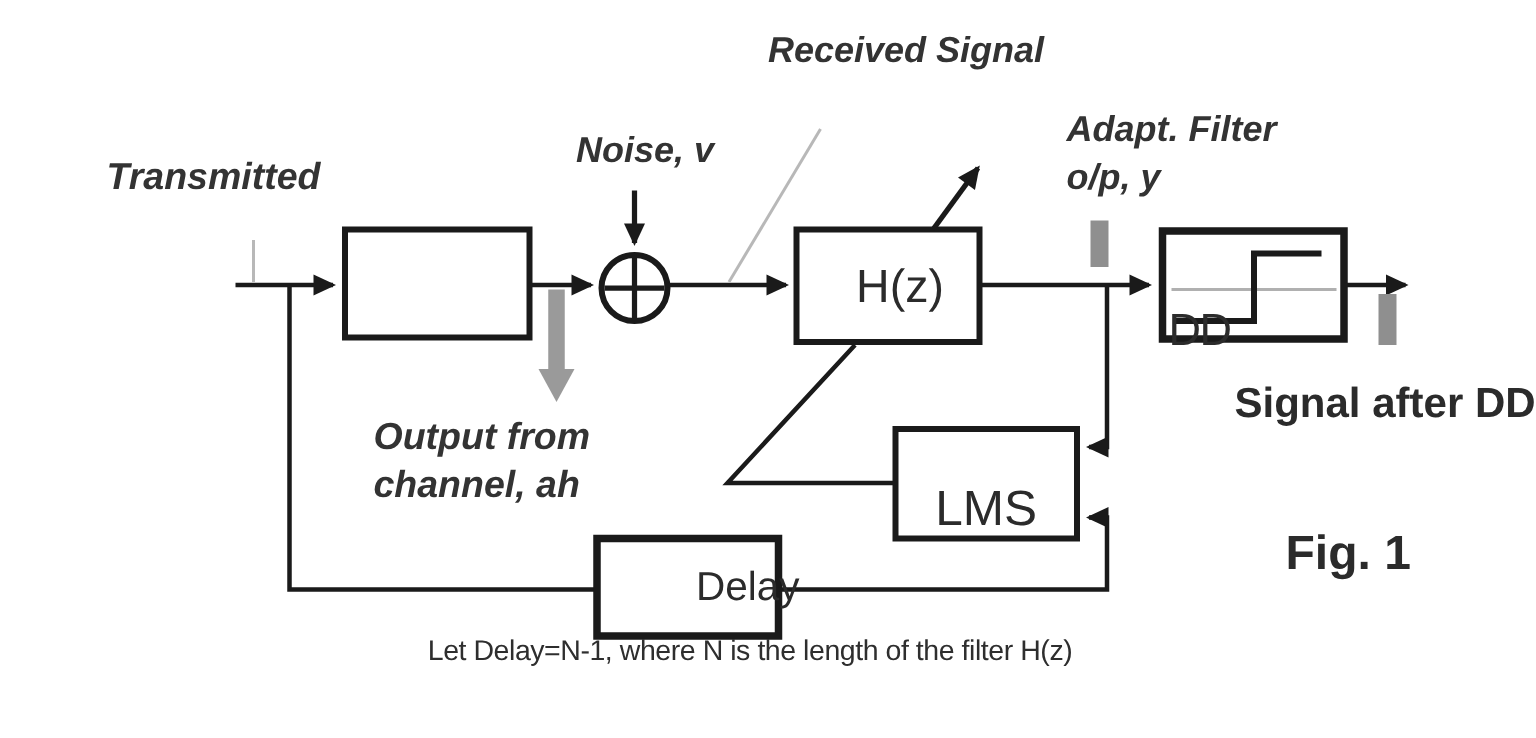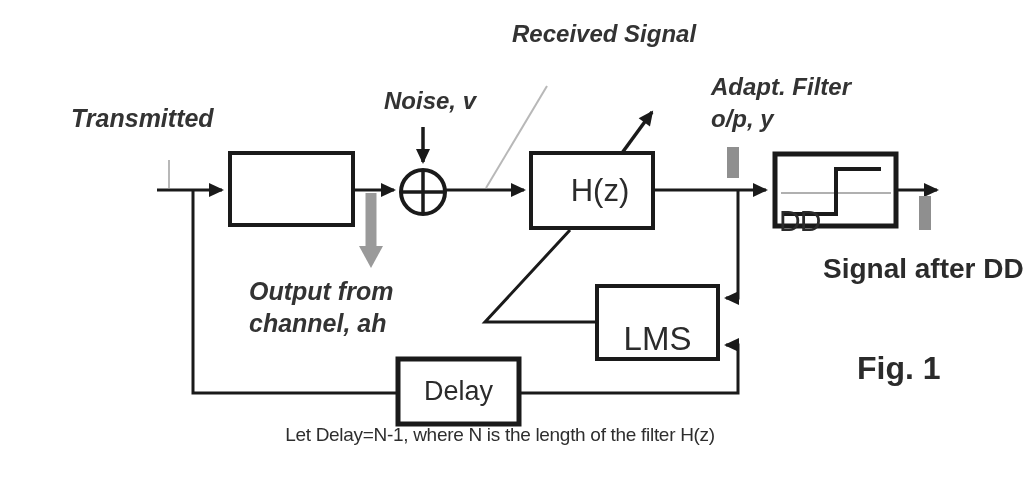--- a/index.html
+++ b/index.html
@@ -22,21 +22,21 @@
   .t-afterdd{left:823px;top:253px;font-size:28px;font-weight:600;color:#2b2b2b;}
   .t-fig{left:857px;top:350px;font-size:32px;font-weight:700;color:#2b2b2b;}
   .t-caption{left:0;top:424px;width:1000px;text-align:center;font-size:19px;
              letter-spacing:-0.3px;color:#2e2e2e;}
   .b-channel{left:232px;top:155px;width:119px;height:68px;font-size:20px;
              line-height:24px;font-weight:500;}
   .b-hz{left:533px;top:155px;width:134px;height:71px;font-size:31px;font-weight:500;}
   .b-dd{left:779px;top:156px;font-size:30px;font-weight:500;letter-spacing:-1px;
         color:#2b2b2b;position:absolute;margin-top:48px;}
   .b-lms{left:599px;top:304px;width:117px;height:69px;font-size:33px;font-weight:500;}
-  .b-delay{left:400px;top:361px;width:117px;height:61px;font-size:27px;font-weight:400;}
+  .b-delay{left:400px;top:361px;width:117px;height:61px;font-size:27px;font-weight:400;padding-left:40px;}
 </style>
 </head>
 <body>
 
 <div id="stage">
 
   <svg id="diagram-svg" viewBox="0 0 1024 492">
     <defs>
       <marker id="arrow" markerUnits="userSpaceOnUse" markerWidth="18" markerHeight="16" refX="14" refY="8" orient="auto">
         <path d="M1,1 L16,8 L1,15 z" fill="#1a1a1a"></path>

